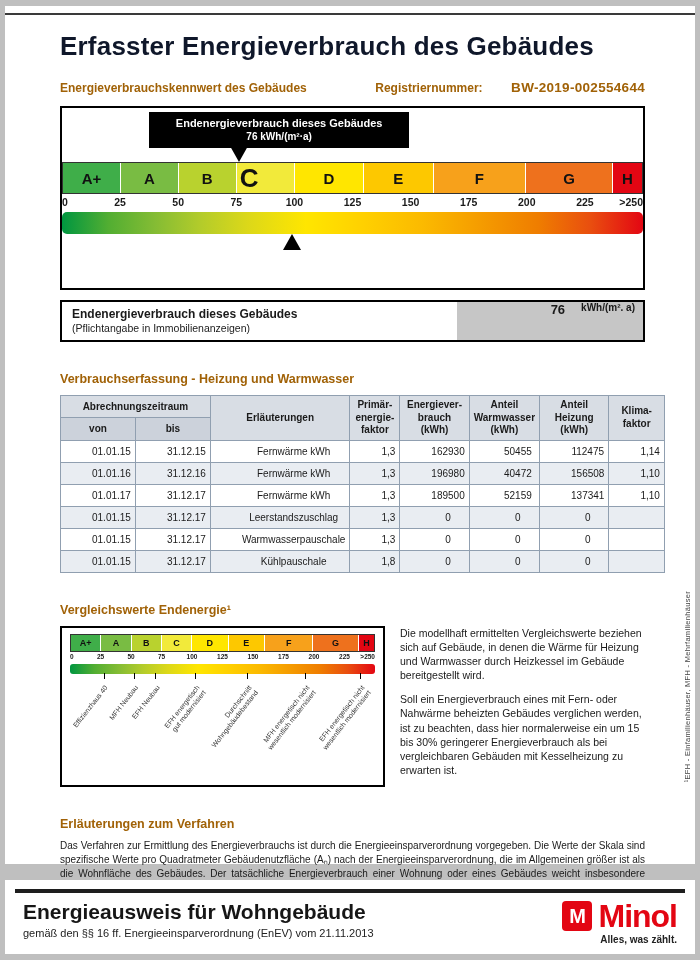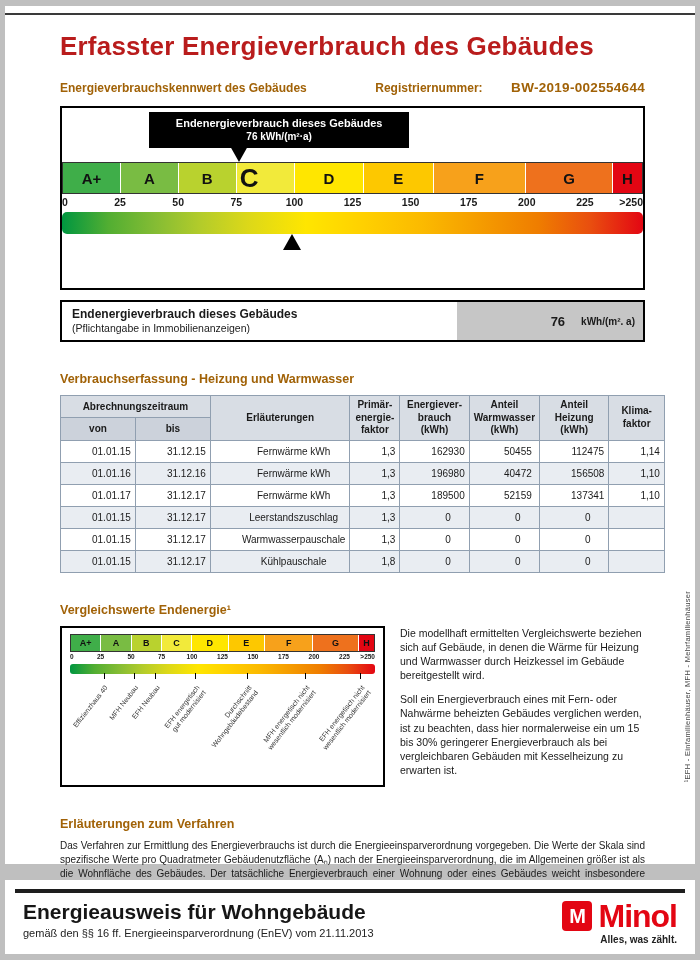--- a/index.html
+++ b/index.html
@@ -3,21 +3,21 @@
 <meta charset="utf-8">
 <style>
   html,body{margin:0;padding:0;}
   body{
     width:700px;height:960px;background:#bfbfbf;position:relative;overflow:hidden;
     font-family:"Liberation Sans", sans-serif;color:#1a1a1a;
   }
   .page{position:absolute;left:5px;top:6px;width:690px;height:858px;background:#ffffff;}
   .top-rule{height:2px;background:#3a3a3a;margin-top:7px;}
   .content{padding:0 50px 0 55px;}
-  h1{font-size:26px;font-weight:bold;margin:16px 0 0;color:#b91c1c;letter-spacing:0.2px;}
+  h1{font-size:26px;font-weight:bold;margin:16px 0 0;color:#0f172a;letter-spacing:0.2px;}
   .subrow{display:flex;justify-content:space-between;align-items:baseline;margin-top:16px;}
   .red{color:#a16207;}
   .sub-left{font-size:12px;font-weight:bold;}
   .reg-label{font-size:12px;font-weight:bold;}
   .reg-value{font-size:13.5px;font-weight:bold;letter-spacing:0.3px;margin-left:24px;}
 
   
   .scale-box{margin-top:10px;border:2px solid #000;position:relative;background:#fff;}
   .callout-top{position:relative;height:54px;}
   .callout-bottom{position:relative;height:54px;}
@@ -38,21 +38,21 @@
   .ticks{position:relative;height:15px;margin-top:2px;font-size:10.5px;font-weight:bold;}
   .ticks span{position:absolute;top:0;transform:translateX(-50%);}
   .grad-bar{height:22px;border-radius:5px;margin-top:1px;
     background:linear-gradient(90deg,#009640 0%,#52ae32 8%,#84bc34 16%,#b4cc2a 24%,#dcd819 32%,#ffe600 42%,#ffd000 52%,#fbba00 62%,#f59c00 72%,#ef7d00 82%,#e94e0f 91%,#e30613 100%);}
 
   
   .result-row{margin-top:10px;border:2px solid #000;display:flex;align-items:stretch;}
   .result-left{flex:1;padding:5px 10px 6px;}
   .result-label{font-size:12px;font-weight:bold;}
   .result-sub{font-size:10.5px;margin-top:1px;}
-  .result-right{width:170px;background:#c6c6c6;display:flex;align-items:center;justify-content:flex-end;padding:0 8px;}
+  .result-right{width:170px;background:#c6c6c6;display:flex;justify-content:flex-end;padding:0 8px;}
   .result-value{font-size:13px;font-weight:bold;margin-right:16px;}
   .result-unit{font-size:10px;font-weight:bold;}
 
   h2.section{font-size:12.5px;font-weight:bold;margin:30px 0 0;}
   .mt-table{margin-top:32px;}
 
   
   table{width:100%;border-collapse:collapse;margin-top:9px;font-size:10px;}
   th,td{border:1px solid #909fb0;padding:3px 4px;text-align:center;}
   thead th{background:#d8dde4;font-weight:bold;vertical-align:middle;}

